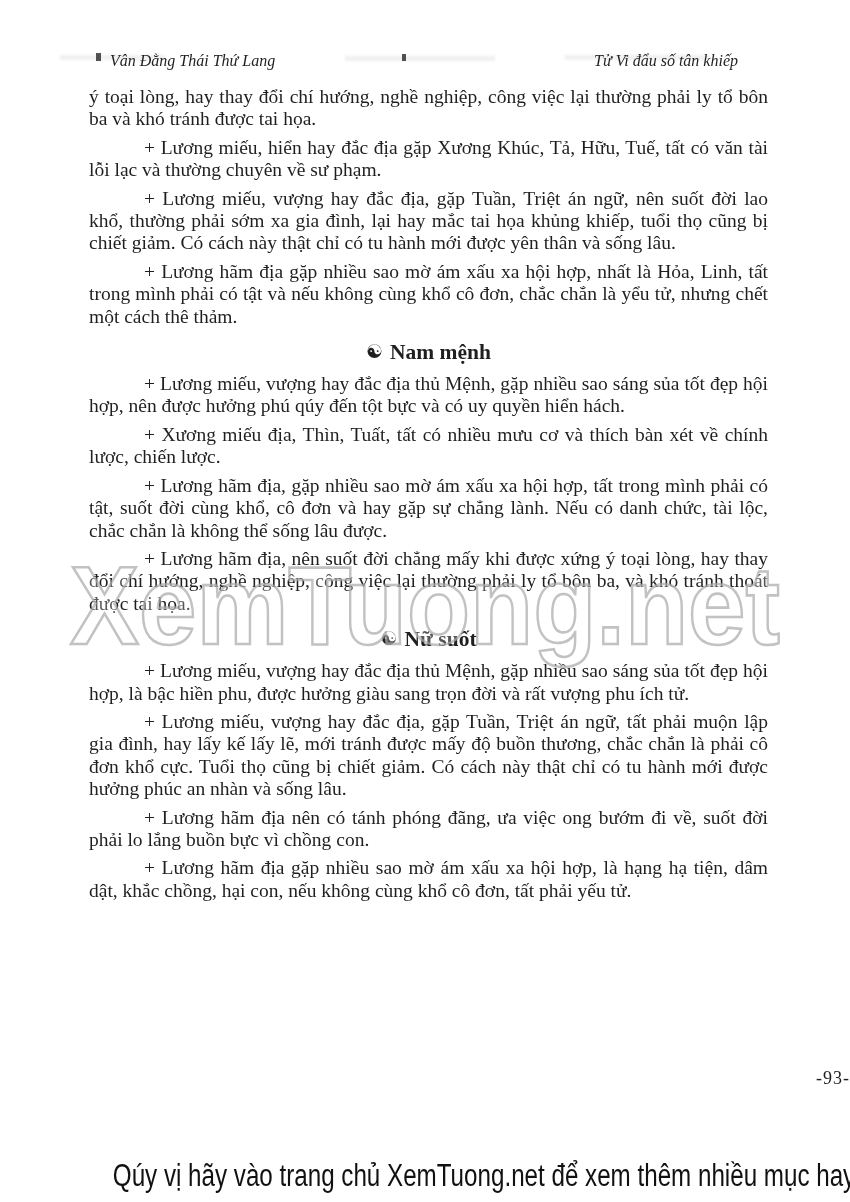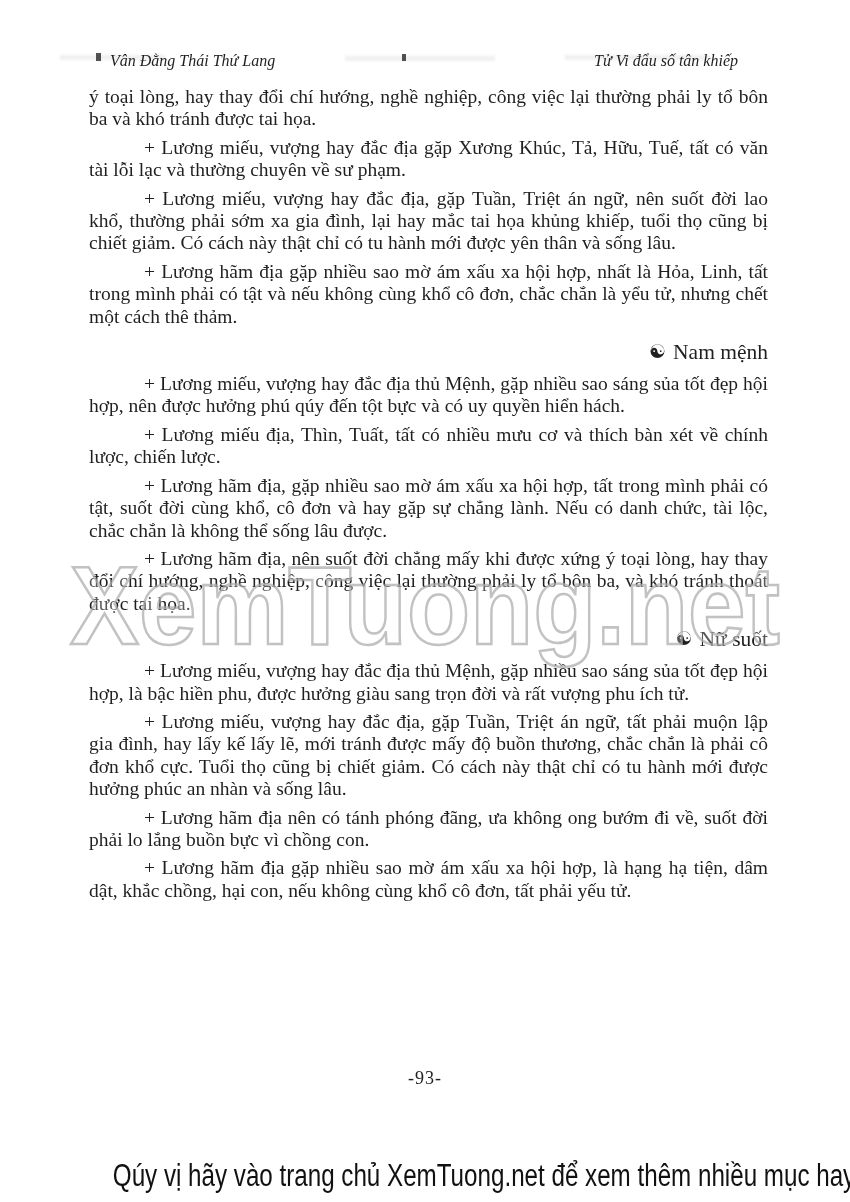--- a/index.html
+++ b/index.html
@@ -13,34 +13,34 @@
     display:flex; justify-content:space-between;
     font-style:italic; font-size:16px; line-height:22px;
   }
   .body-col {
     position:absolute; top:86px; left:72px; width:679px;
     font-size:19.5px; line-height:22.4px; text-align:justify;margin-left:17px;
   }
   .para { margin:0 0 6px 0; text-indent:55px; }
   .para.cont { text-indent:0; }
   h2.section {
-    margin:11px 0 8px 0; text-align:right; text-indent:0;
-    font-size:21.5px; font-weight:normal; line-height:26px;
+    margin:11px 0 8px 0; text-align:center; text-indent:0;
+    font-size:21.5px; font-weight:bold; line-height:26px;
   }
   .yy {
     font-family:"DejaVu Sans", sans-serif; font-size:19px;
     margin-right:7px; position:relative; top:-1px;
   }
   .watermark {
     position:absolute; top:538px; left:40px; width:770px; height:140px;
     pointer-events:none; z-index:3;
   }
   .pagenum {
     position:absolute; top:1068px; left:0; width:100%;
-    text-align:center; font-size:18px; letter-spacing:1px;
+    text-align:right; font-size:18px; letter-spacing:1px;
   }
   .footer {
     position:absolute; top:1158px; left:0; width:100%;
     text-align:center; white-space:nowrap;
     font-family:"Liberation Sans", sans-serif; font-size:31px; color:#111;
   }
   .footer-inner { display:inline-block; transform:scaleX(0.78); transform-origin:center; }
   .smudge { position:absolute; background:#9a9a9a; opacity:0.14; filter:blur(1px); }
   .speck  { position:absolute; background:#333; opacity:0.85; }
 </style>
@@ -55,40 +55,40 @@
   <div class="speck" style="left:96px;top:53px;width:5px;height:8px;"></div>
   <div class="speck" style="left:402px;top:54px;width:4px;height:7px;"></div>
 
   <div class="header">
     <span>Vân Đằng Thái Thứ Lang</span>
     <span>Tử Vi đẩu số tân khiếp</span>
   </div>
 
   <div class="body-col">
     <p class="para cont">ý toại lòng, hay thay đổi chí hướng, nghề nghiệp, công việc lại thường phải ly tổ bôn ba và khó tránh được tai họa.</p>
-    <p class="para">+ Lương miếu, vượng hay đắc địa gặp Xương Khúc, Tả, Hữu, Tuế, tất có văn tài lỗi lạc và thường chuyên về sư phạm.</p>
+    <p class="para">+ Lương miếu, hiển hay đắc địa gặp Xương Khúc, Tả, Hữu, Tuế, tất có văn tài lỗi lạc và thường chuyên về sư phạm.</p>
     <p class="para">+ Lương miếu, vượng hay đắc địa, gặp Tuần, Triệt án ngữ, nên suốt đời lao khổ, thường phải sớm xa gia đình, lại hay mắc tai họa khủng khiếp, tuổi thọ cũng bị chiết giảm. Có cách này thật chỉ có tu hành mới được yên thân và sống lâu.</p>
     <p class="para">+ Lương hãm địa gặp nhiều sao mờ ám xấu xa hội hợp, nhất là Hỏa, Linh, tất trong mình phải có tật và nếu không cùng khổ cô đơn, chắc chắn là yểu tử, nhưng chết một cách thê thảm.</p>
 
     <h2 class="section">
       <span class="yy">☯</span><span>Nam mệnh</span>
     </h2>
 
     <p class="para">+ Lương miếu, vượng hay đắc địa thủ Mệnh, gặp nhiều sao sáng sủa tốt đẹp hội hợp, nên được hưởng phú qúy đến tột bực và có uy quyền hiển hách.</p>
-    <p class="para">+ Lương miếu địa, Thìn, Tuất, tất có nhiều mưu cơ và thích bàn xét về chính lược, chiến lược.</p>
+    <p class="para">+ Xương miếu địa, Thìn, Tuất, tất có nhiều mưu cơ và thích bàn xét về chính lược, chiến lược.</p>
     <p class="para">+ Lương hãm địa, gặp nhiều sao mờ ám xấu xa hội hợp, tất trong mình phải có tật, suốt đời cùng khổ, cô đơn và hay gặp sự chẳng lành. Nếu có danh chức, tài lộc, chắc chắn là không thể sống lâu được.</p>
     <p class="para">+ Lương hãm địa, nên suốt đời chẳng mấy khi được xứng ý toại lòng, hay thay đổi chí hướng, nghề nghiệp, công việc lại thường phải ly tổ bôn ba, và khó tránh thoát được tai họa.</p>
 
     <h2 class="section">
       <span class="yy">☯</span><span>Nữ suốt</span>
     </h2>
 
     <p class="para">+ Lương miếu, vượng hay đắc địa thủ Mệnh, gặp nhiều sao sáng sủa tốt đẹp hội hợp, là bậc hiền phu, được hưởng giàu sang trọn đời và rất vượng phu ích tử.</p>
     <p class="para">+ Lương miếu, vượng hay đắc địa, gặp Tuần, Triệt án ngữ, tất phải muộn lập gia đình, hay lấy kế lấy lẽ, mới tránh được mấy độ buồn thương, chắc chắn là phải cô đơn khổ cực. Tuổi thọ cũng bị chiết giảm. Có cách này thật chỉ có tu hành mới được hưởng phúc an nhàn và sống lâu.</p>
-    <p class="para">+ Lương hãm địa nên có tánh phóng đãng, ưa không ong bướm đi về, suốt đời phải lo lắng buồn bực vì chồng con.</p>
+    <p class="para">+ Lương hãm địa nên có tánh phóng đãng, ưa việc ong bướm đi về, suốt đời phải lo lắng buồn bực vì chồng con.</p>
     <p class="para">+ Lương hãm địa gặp nhiều sao mờ ám xấu xa hội hợp, là hạng hạ tiện, dâm dật, khắc chồng, hại con, nếu không cùng khổ cô đơn, tất phải yếu tử.</p>
   </div>
 
   <svg class="watermark" viewBox="0 0 770 140" width="770" height="140">
     <text x="385" y="106" text-anchor="middle" font-family="Liberation Sans, sans-serif" font-weight="bold" font-size="112" textLength="710" lengthAdjust="spacingAndGlyphs" fill="#ffffff" fill-opacity="0.25" stroke="#a8a8a8" stroke-width="2.6" stroke-opacity="0.7">XemTuong.net</text>
   </svg>
 
   <div class="pagenum">-93-</div>
 
   <div class="footer">

